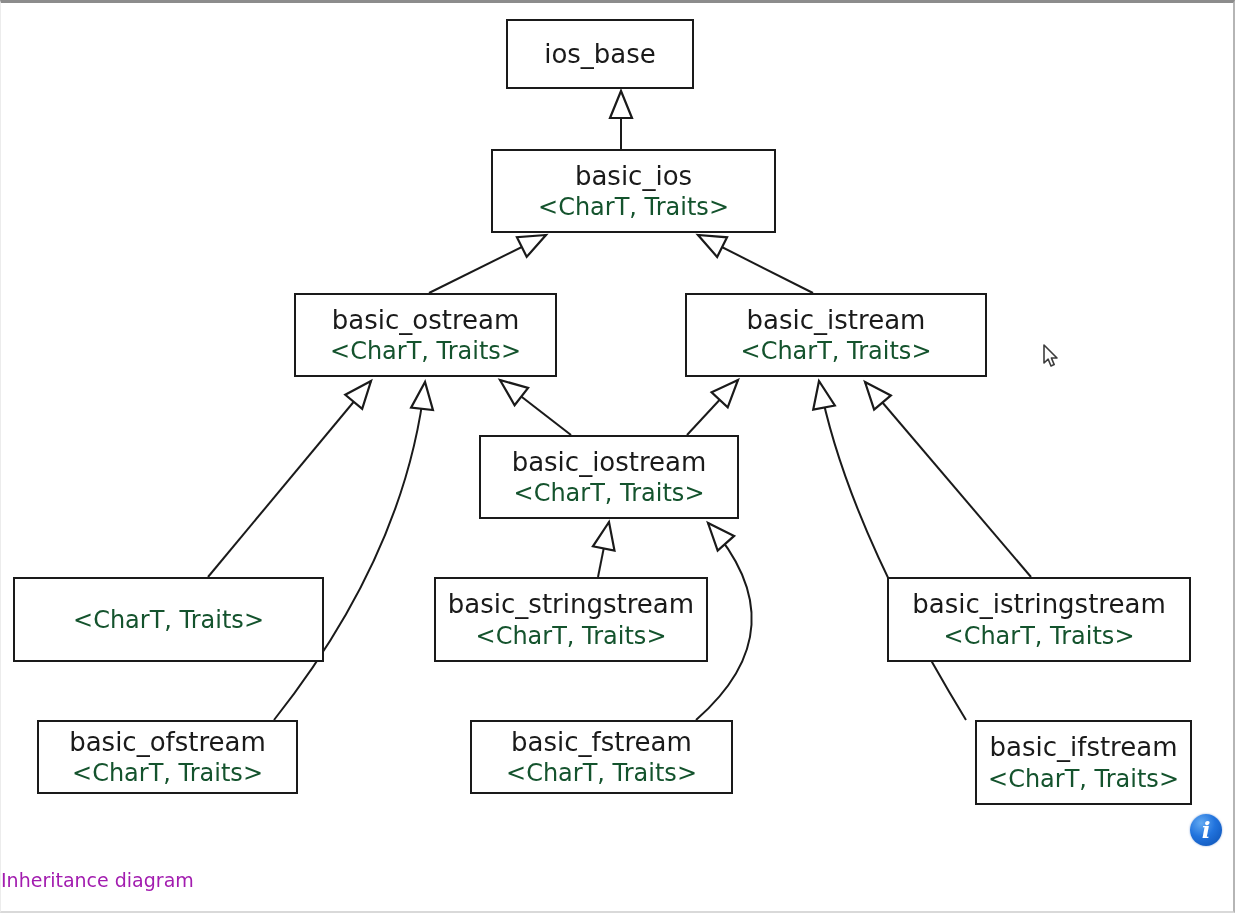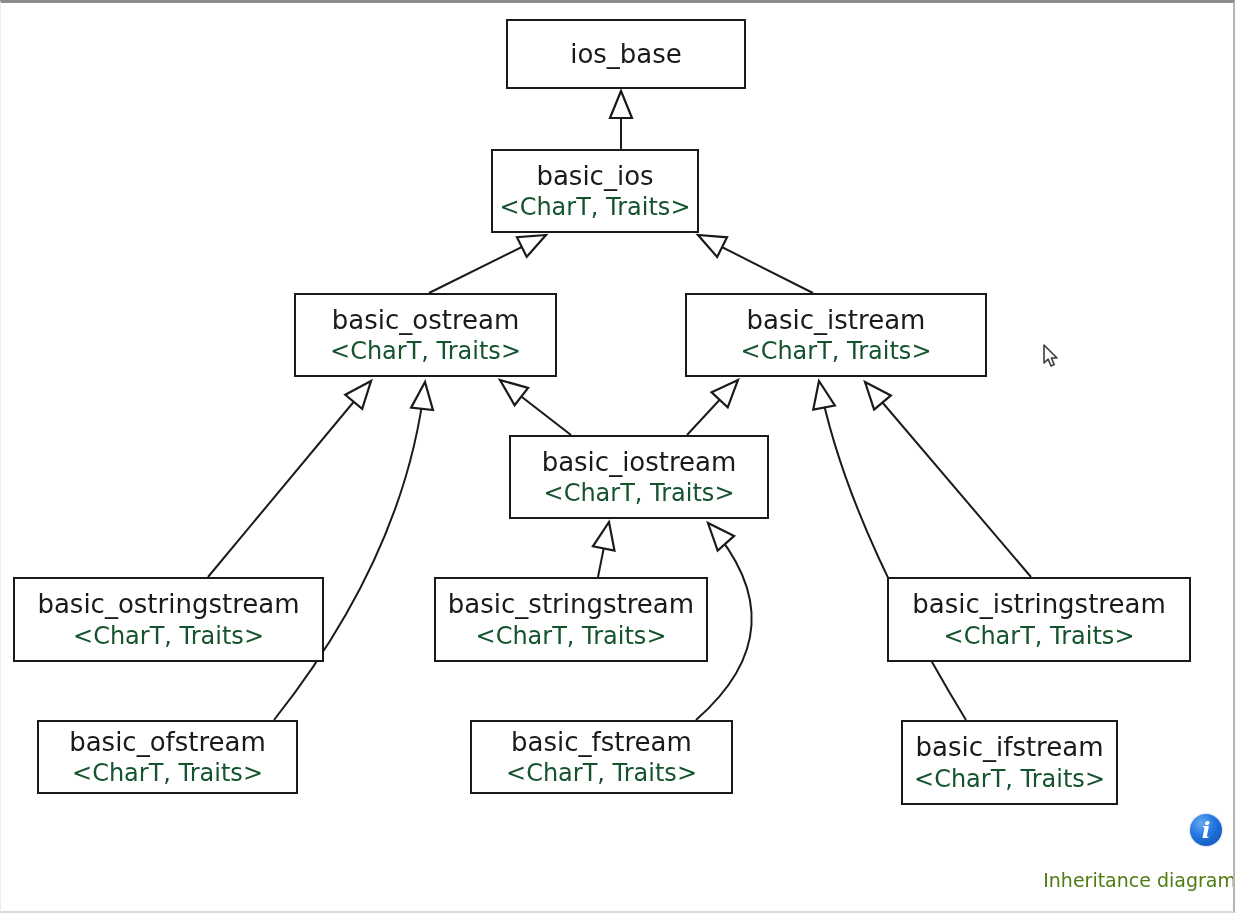--- a/index.html
+++ b/index.html
@@ -25,21 +25,21 @@
     flex-direction:column;
     justify-content:center;
     align-items:center;
     text-align:center;
     line-height:1.25;
   }
   .node-title{color:#1a1a1a;font-size:26px;white-space:nowrap;}
   .node-subtitle{color:#14532d;font-size:24px;white-space:nowrap;}
   .caption{
     position:absolute;left:0;top:866px;width:1235px;
-    text-align:right;color:#4d7c0f;font-size:19px;
+    text-align:left;color:#a21caf;font-size:19px;
   }
   .info-btn{
     position:absolute;left:1189px;top:811px;width:32px;height:32px;
     border-radius:50%;
     background:radial-gradient(circle at 35% 28%, #63aaf2 0%, #2173dd 45%, #0c4fb0 100%);
     display:flex;align-items:center;justify-content:center;
     cursor:pointer;
     box-shadow:0 0 2px rgba(20,80,180,.55);
   }
   .info-btn span{
@@ -68,47 +68,46 @@
     <path d="M 570 432 L 499 377" marker-end="url(#tri)"></path>
     <path d="M 686 432 L 737 377" marker-end="url(#tri)"></path>
     <path d="M 207 574 L 370 378" marker-end="url(#tri)"></path>
     <path d="M 273 717 Q 405 550 424 379" marker-end="url(#tri)"></path>
     <path d="M 597 574 L 608 519" marker-end="url(#tri)"></path>
     <path d="M 695 717 Q 800 625 707 520" marker-end="url(#tri)"></path>
     <path d="M 1030 574 L 864 379" marker-end="url(#tri)"></path>
     <path d="M 965 717 Q 845 520 818 378" marker-end="url(#tri)"></path>
   </svg>
 
-  <div class="node" style="left:505px;top:16px;width:240px;height:70px">
+  <div class="node" style="left:505px;top:16px;width:188px;height:70px">
     <div class="node-title">ios_base</div>
     <div class="node-subtitle"></div>
   </div>
 
-  <div class="node" style="left:490px;top:146px;width:208px;height:84px">
+  <div class="node" style="left:490px;top:146px;width:285px;height:84px">
     <div class="node-title">basic_ios</div>
     <div class="node-subtitle">&lt;CharT, Traits&gt;</div>
   </div>
 
   <div class="node" style="left:293px;top:290px;width:263px;height:84px">
     <div class="node-title">basic_ostream</div>
     <div class="node-subtitle">&lt;CharT, Traits&gt;</div>
   </div>
 
   <div class="node" style="left:684px;top:290px;width:302px;height:84px">
     <div class="node-title">basic_istream</div>
     <div class="node-subtitle">&lt;CharT, Traits&gt;</div>
   </div>
 
-  <div class="node" style="left:508px;top:432px;width:260px;height:84px">
+  <div class="node" style="left:478px;top:432px;width:260px;height:84px">
     <div class="node-title">basic_iostream</div>
     <div class="node-subtitle">&lt;CharT, Traits&gt;</div>
   </div>
 
   <div class="node" style="left:12px;top:574px;width:311px;height:85px">
-    <div class="node-title">basic_ostringstream</div>
     <div class="node-subtitle">&lt;CharT, Traits&gt;</div>
   </div>
 
   <div class="node" style="left:433px;top:574px;width:274px;height:85px">
     <div class="node-title">basic_stringstream</div>
     <div class="node-subtitle">&lt;CharT, Traits&gt;</div>
   </div>
 
   <div class="node" style="left:886px;top:574px;width:304px;height:85px">
     <div class="node-title">basic_istringstream</div>
@@ -118,21 +117,21 @@
   <div class="node" style="left:36px;top:717px;width:261px;height:74px">
     <div class="node-title">basic_ofstream</div>
     <div class="node-subtitle">&lt;CharT, Traits&gt;</div>
   </div>
 
   <div class="node" style="left:469px;top:717px;width:263px;height:74px">
     <div class="node-title">basic_fstream</div>
     <div class="node-subtitle">&lt;CharT, Traits&gt;</div>
   </div>
 
-  <div class="node" style="left:900px;top:717px;width:217px;height:85px">
+  <div class="node" style="left:974px;top:717px;width:217px;height:85px">
     <div class="node-title">basic_ifstream</div>
     <div class="node-subtitle">&lt;CharT, Traits&gt;</div>
   </div>
 
   <div class="caption">Inheritance diagram</div>
 
   <div class="info-btn">
     <span>i</span>
   </div>
 

